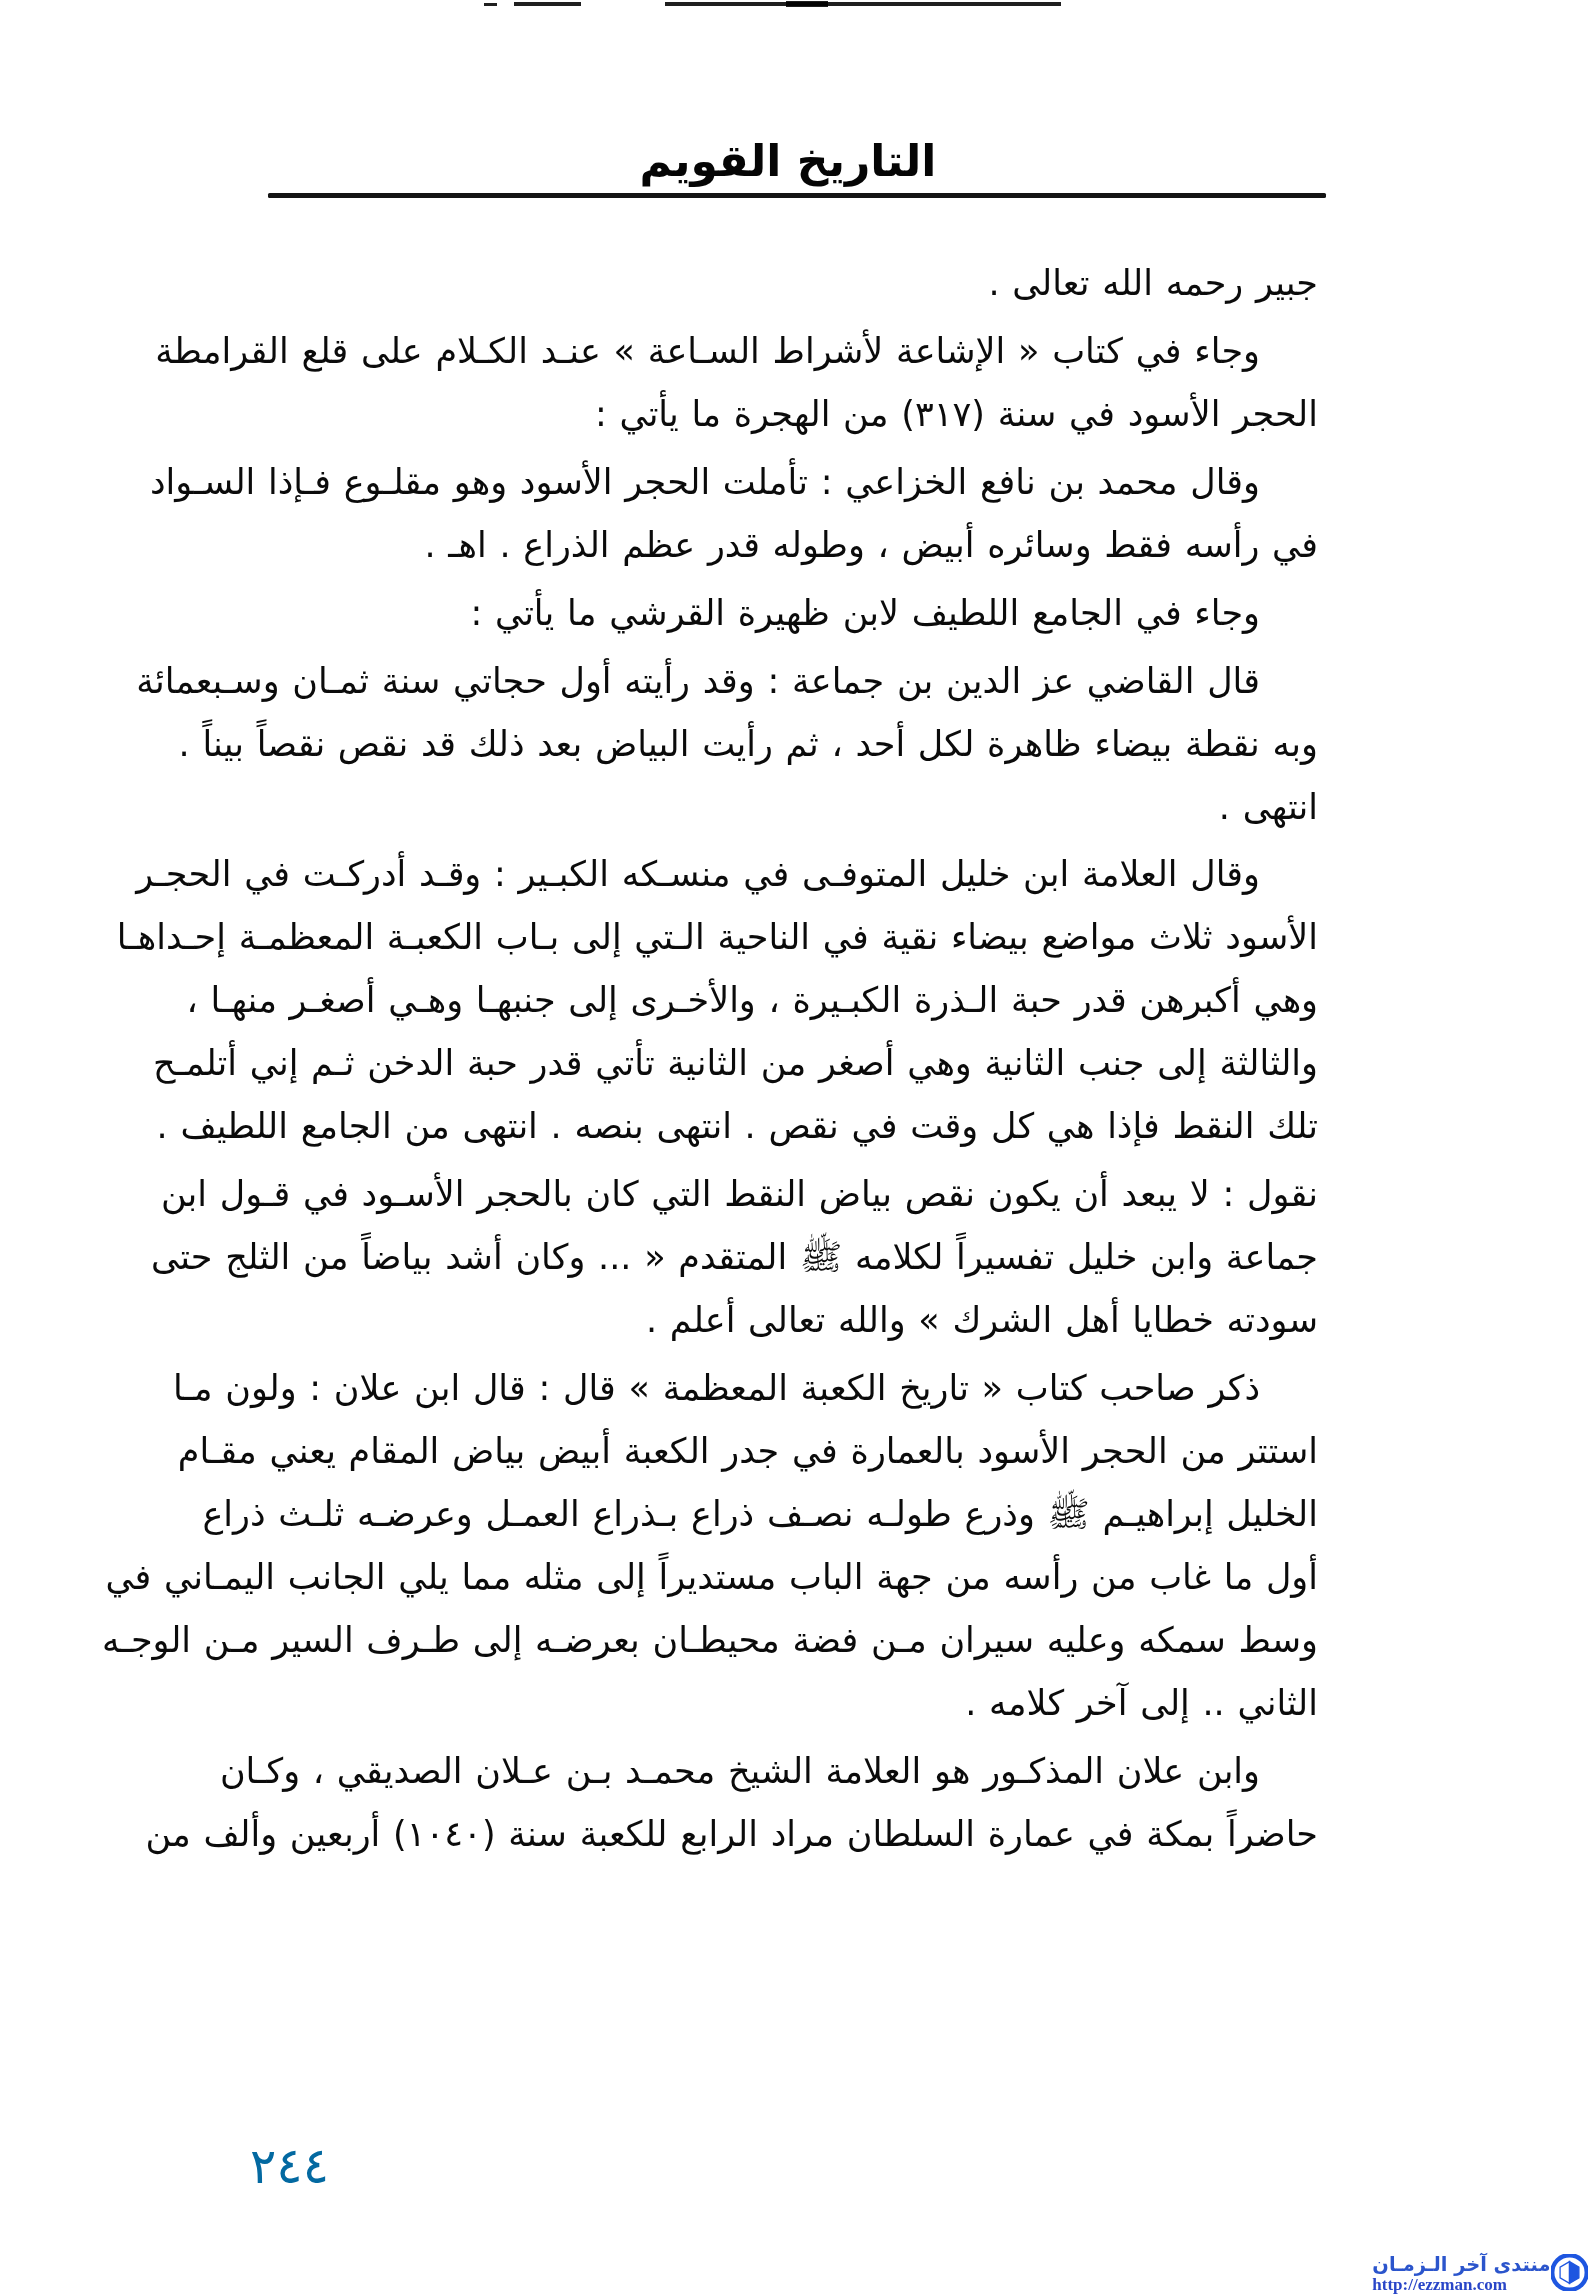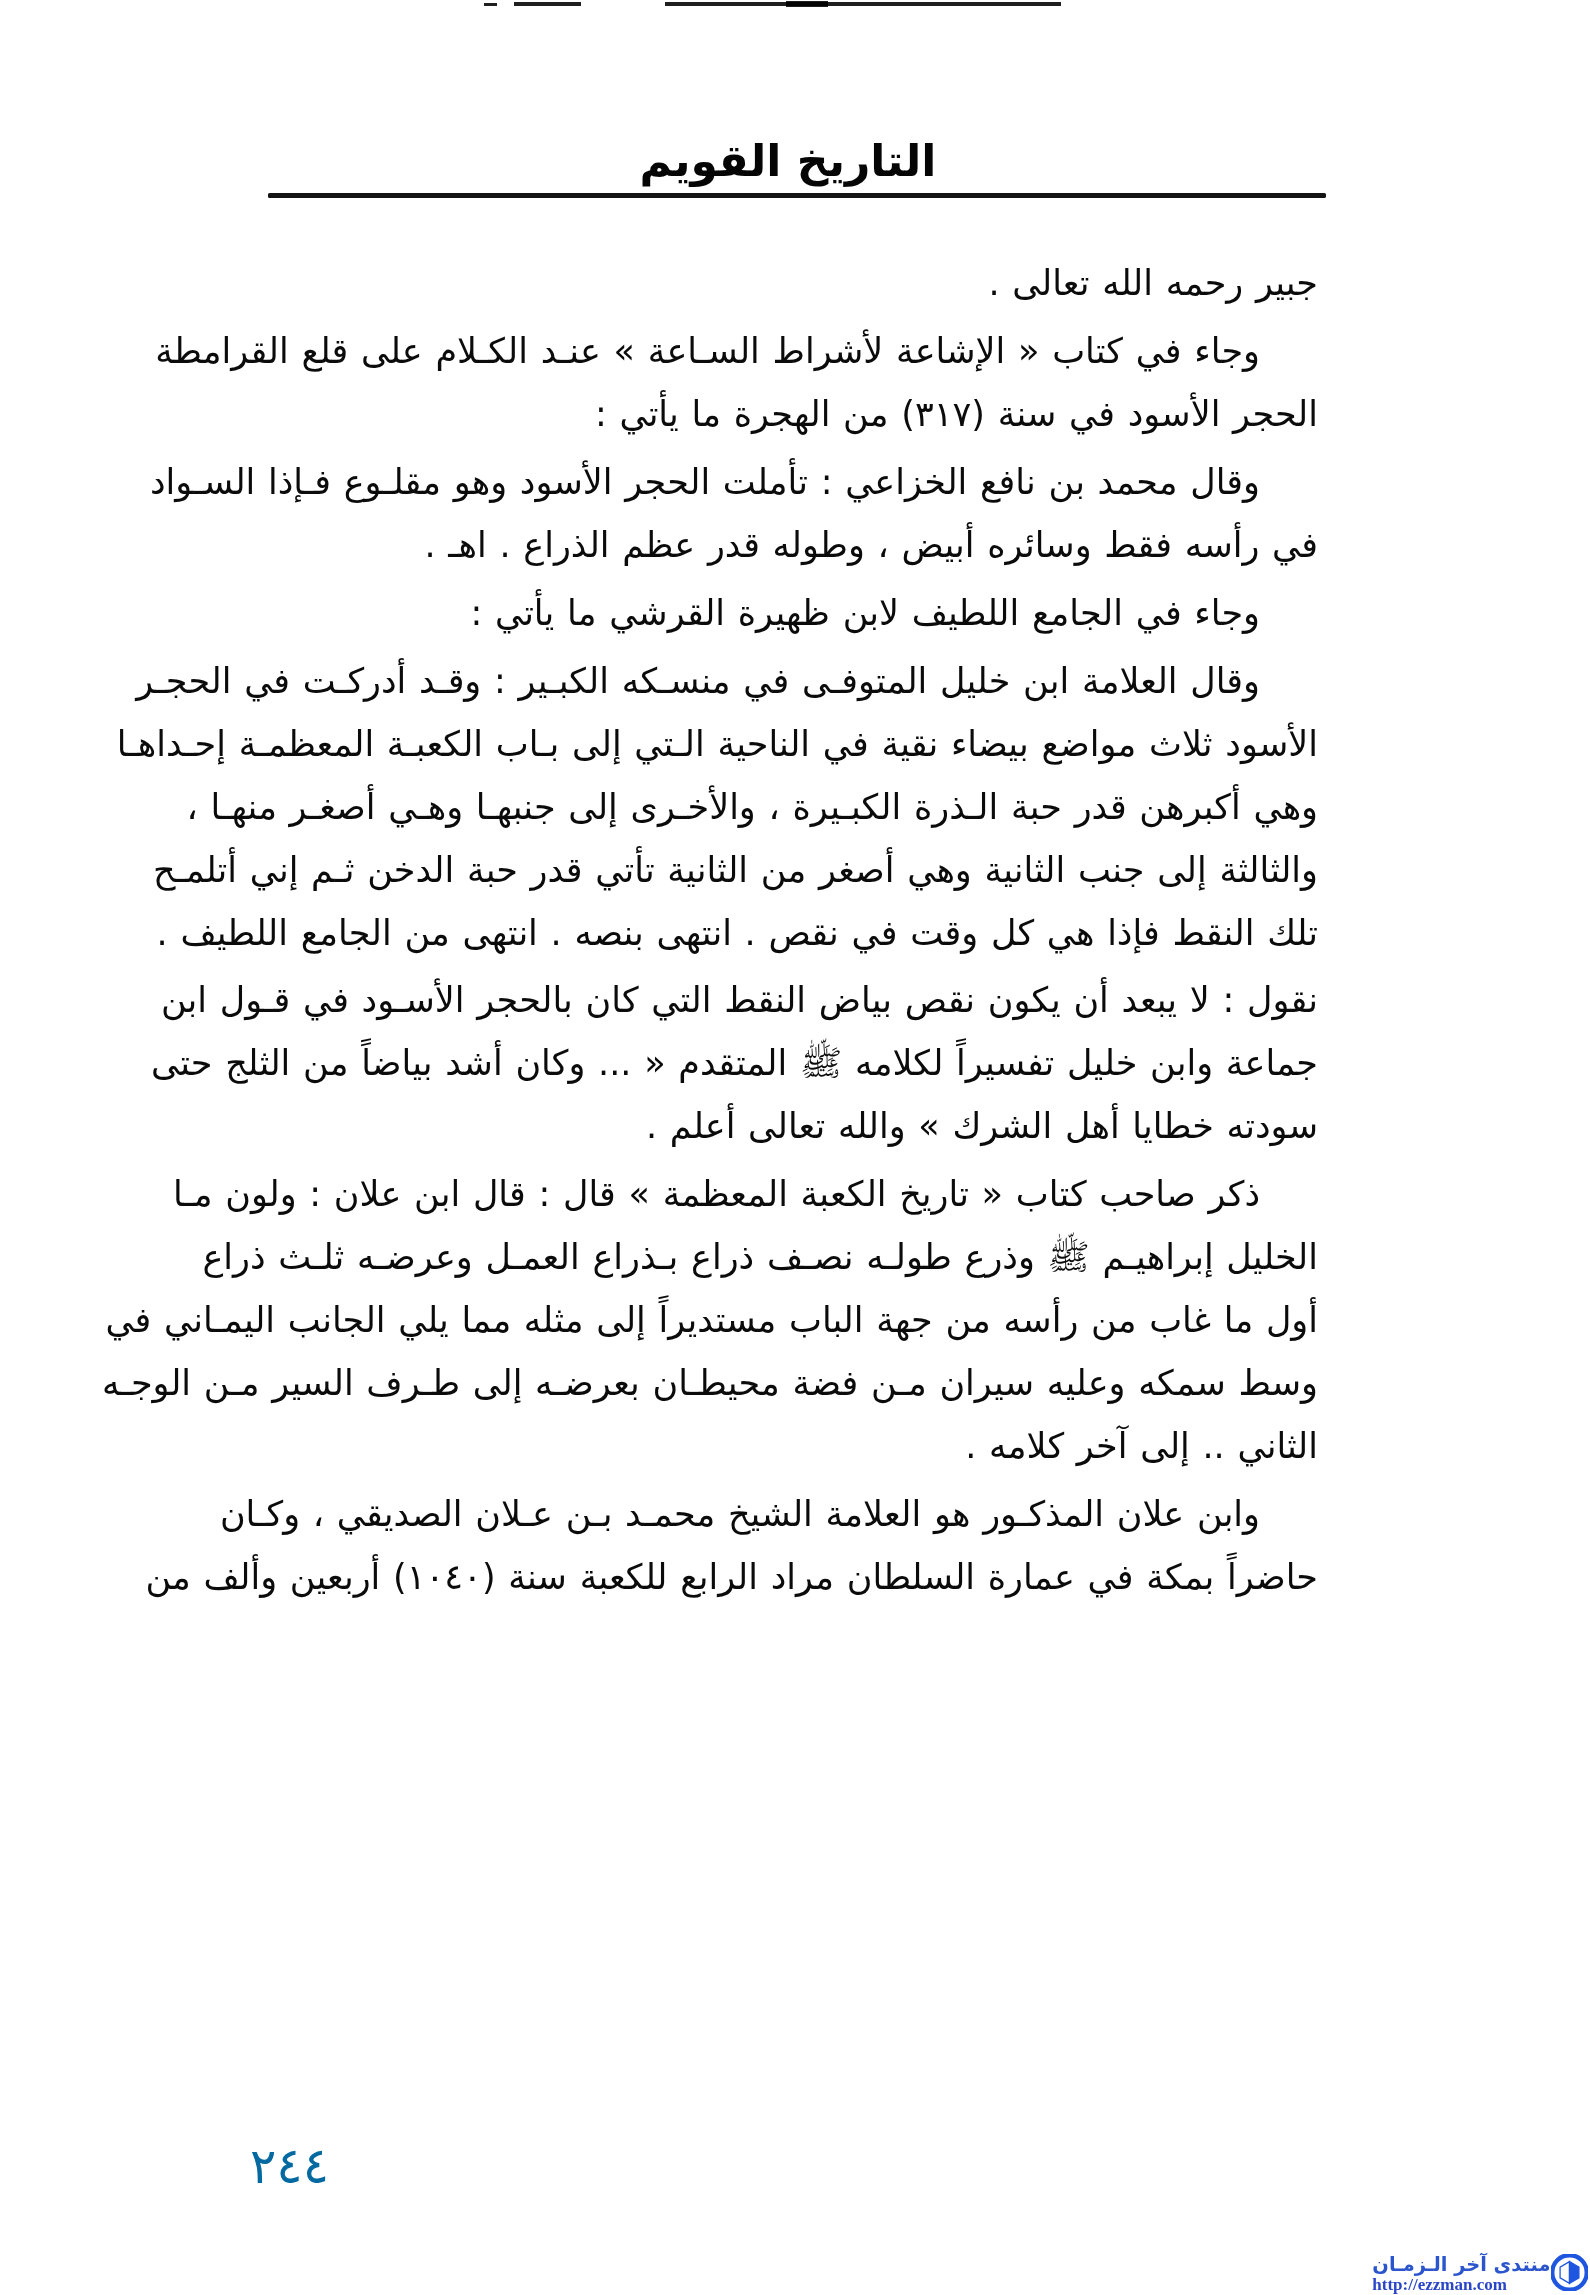--- a/index.html
+++ b/index.html
@@ -93,37 +93,43 @@
 
     <div class="para">
       <div class="line first">وقال محمد بن نافع الخزاعي : تأملت الحجر الأسود وهو مقلـوع فـإذا السـواد</div>
       <div class="line short">في رأسه فقط وسائره أبيض ، وطوله قدر عظم الذراع . اهـ .</div>
     </div>
 
     <div class="para">
       <div class="line first short">وجاء في الجامع اللطيف لابن ظهيرة القرشي ما يأتي :</div>
     </div>
 
+    <div class="para">
+      <div class="line first">قال القاضي عز الدين بن جماعة : وقد رأيته أول حجاتي سنة ثمـان وسـبعمائة</div>
+      <div class="line">وبه نقطة بيضاء ظاهرة لكل أحد ، ثم رأيت البياض بعد ذلك قد نقص نقصاً بيناً .</div>
+      <div class="line short">انتهى .</div>
+    </div>
 
     <div class="para">
       <div class="line first">وقال العلامة ابن خليل المتوفـى في منسـكه الكبـير : وقـد أدركـت في الحجـر</div>
       <div class="line">الأسود ثلاث مواضع بيضاء نقية في الناحية الـتي إلى بـاب الكعبـة المعظمـة إحـداهـا</div>
       <div class="line">وهي أكبرهن قدر حبة الـذرة الكبـيرة ، والأخـرى إلى جنبهـا وهـي أصغـر منهـا ،</div>
       <div class="line">والثالثة إلى جنب الثانية وهي أصغر من الثانية تأتي قدر حبة الدخن ثـم إني أتلمـح</div>
       <div class="line">تلك النقط فإذا هي كل وقت في نقص . انتهى بنصه . انتهى من الجامع اللطيف .</div>
     </div>
 
     <div class="para">
       <div class="line">نقول : لا يبعد أن يكون نقص بياض النقط التي كان بالحجر الأسـود في قـول ابن</div>
       <div class="line">جماعة وابن خليل تفسيراً لكلامه ﷺ المتقدم « ... وكان أشد بياضاً من الثلج حتى</div>
       <div class="line short">سودته خطايا أهل الشرك » والله تعالى أعلم .</div>
     </div>
 
     <div class="para">
       <div class="line first">ذكر صاحب كتاب « تاريخ الكعبة المعظمة » قال : قال ابن علان : ولون مـا</div>
+      <div class="line">استتر من الحجر الأسود بالعمارة في جدر الكعبة أبيض بياض المقام يعني مقـام</div>
       <div class="line">الخليل إبراهيـم ﷺ وذرع طولـه نصـف ذراع بـذراع العمـل وعرضـه ثلـث ذراع</div>
       <div class="line">أول ما غاب من رأسه من جهة الباب مستديراً إلى مثله مما يلي الجانب اليمـاني في</div>
       <div class="line">وسط سمكه وعليه سيران مـن فضة محيطـان بعرضـه إلى طـرف السير مـن الوجـه</div>
       <div class="line short">الثاني .. إلى آخر كلامه .</div>
     </div>
 
     <div class="para">
       <div class="line first">وابن علان المذكـور هو العلامة الشيخ محمـد بـن عـلان الصديقي ، وكـان</div>
       <div class="line">حاضراً بمكة في عمارة السلطان مراد الرابع للكعبة سنة (١٠٤٠) أربعين وألف من</div>
     </div>

